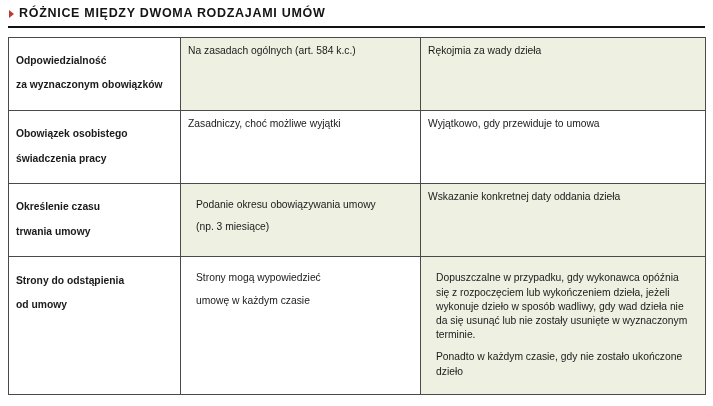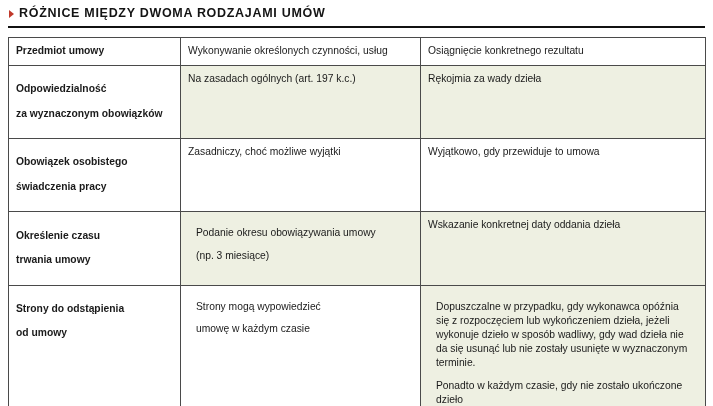--- a/index.html
+++ b/index.html
@@ -117,32 +117,27 @@
   <div class="rule"></div>
 
   <table class="cmp">
     <colgroup>
       <col class="c1">
         <col class="c2">
         <col class="c3">
     </colgroup>
     <tbody>
 
-      <tr>
-        <td class="rowlabel">Przedmiot umowy</td>
-        <td class="cell cell-plain">Wykonywanie określonych czynności, usług</td>
-        <td class="cell cell-plain">Osiągnięcie konkretnego rezultatu</td>
-      </tr>
 
       <tr>
         <td class="rowlabel cell-plain">
           <p>Odpowiedzialność</p>
           <p>za wyznaczonym obowiązków</p>
         </td>
-        <td class="cell cell-tint">Na zasadach ogólnych (art. 197 k.c.)</td>
+        <td class="cell cell-tint">Na zasadach ogólnych (art. 584 k.c.)</td>
         <td class="cell cell-tint">Rękojmia za wady dzieła</td>
       </tr>
 
       <tr>
         <td class="rowlabel cell-plain">
           <p>Obowiązek osobistego</p>
           <p>świadczenia pracy</p>
         </td>
         <td class="cell cell-plain">Zasadniczy, choć możliwe wyjątki</td>
         <td class="cell cell-plain">Wyjątkowo, gdy przewiduje to umowa</td>

